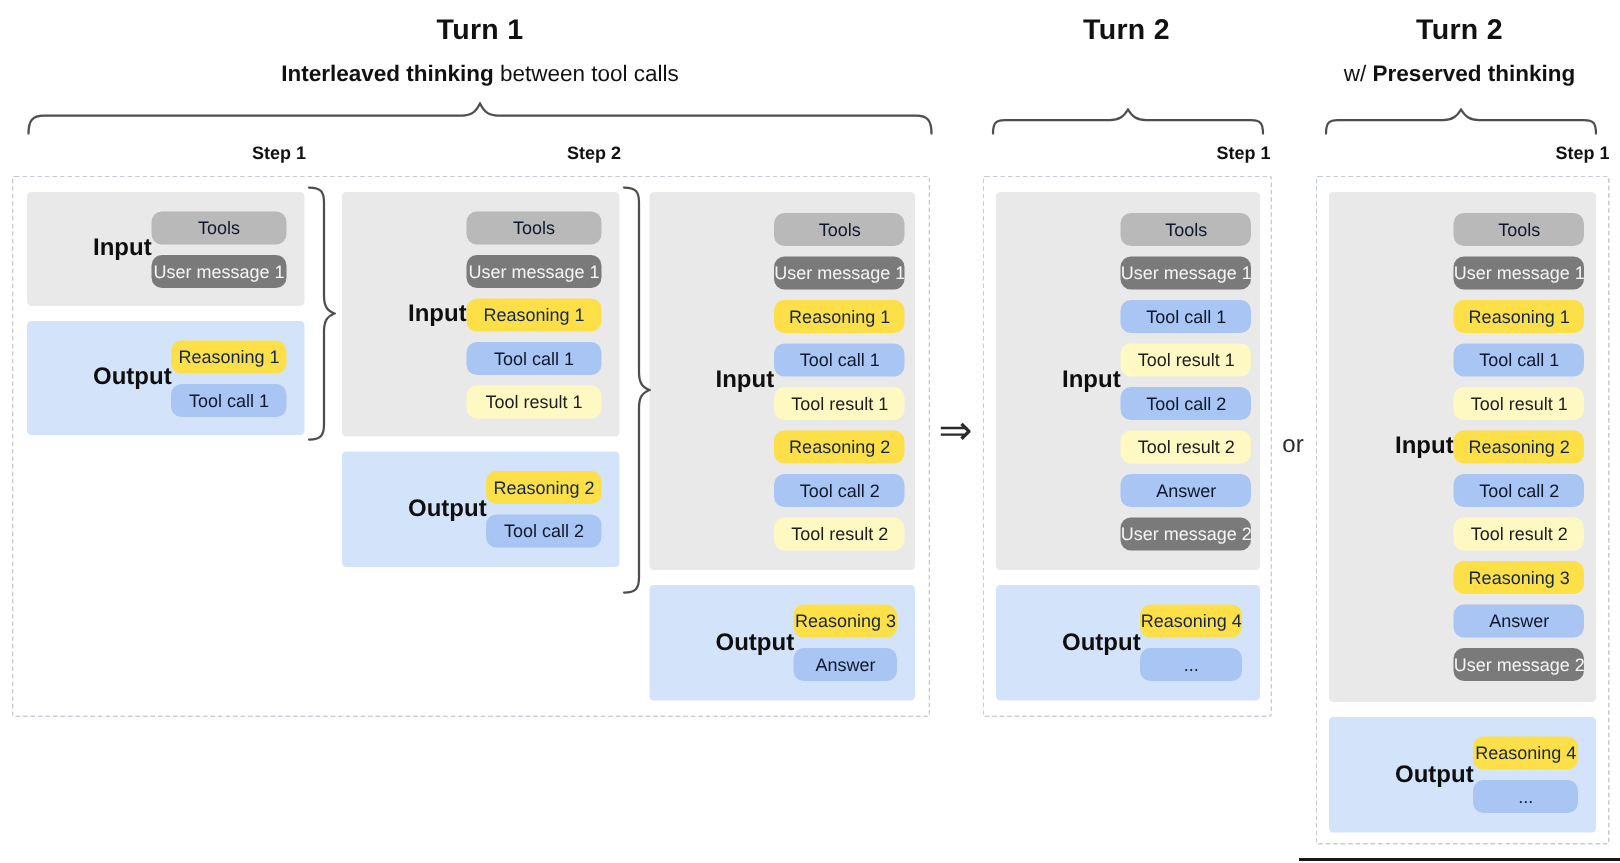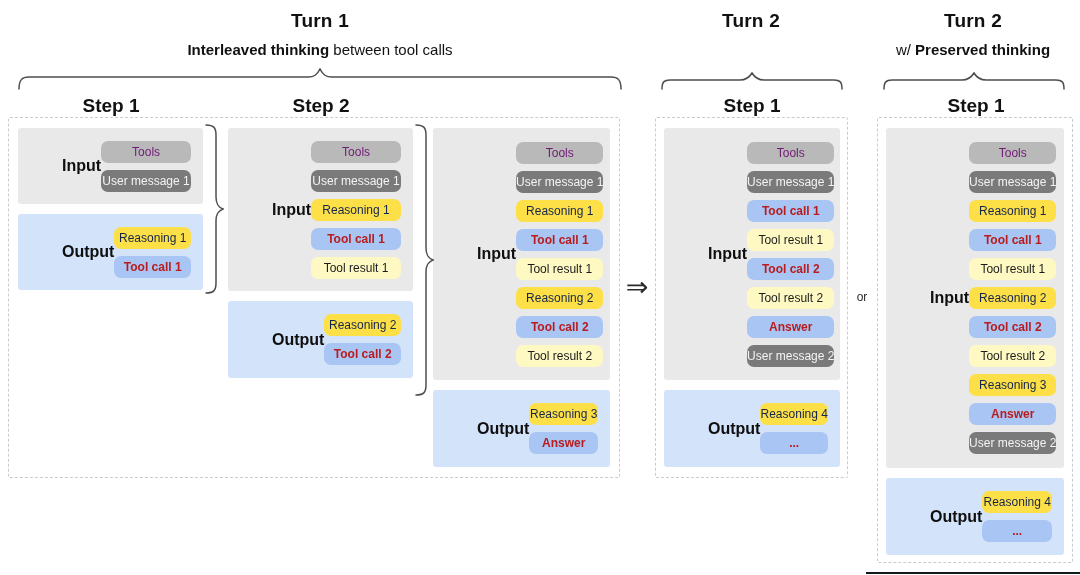--- a/index.html
+++ b/index.html
@@ -2,39 +2,39 @@
 <html><head>
 <meta charset="utf-8">
 <style>
   html,body{margin:0;padding:0;background:#ffffff;}
   .canvas{position:relative;width:1080px;height:575px;background:#ffffff;
           font-family:"Liberation Sans",sans-serif;color:#111;overflow:hidden;}
   .hgroup{position:absolute;top:10px;text-align:center;}
   .turn-title{font-size:19px;font-weight:bold;letter-spacing:.2px;}
   .turn-sub{font-size:15px;margin-top:9px;white-space:nowrap;}
   .turn-sub b{font-weight:bold;}
-  .step-label{position:absolute;top:95px;text-align:center;font-weight:bold;font-size:19px;}
+  .step-label{position:absolute;top:95px;text-align:right;font-weight:bold;font-size:12px;}
   .dashed-box{position:absolute;border:1.5px dashed #c6ccd3;border-radius:2px;box-sizing:border-box;}
   .section{position:absolute;display:flex;align-items:center;border-radius:3px;box-sizing:border-box;}
   .section.input{background:#e9e9e9;}
   .section.output{background:#d3e3fa;}
   .io-label{flex:1;text-align:center;font-weight:bold;font-size:16px;color:#0f0f0f;margin-left:44px;}
   .pills{width:112px;margin-right:12px;display:flex;flex-direction:column;gap:7px;}
   .pill{height:22px;line-height:22px;border-radius:7px;font-size:12px;text-align:center;
         overflow:hidden;white-space:nowrap;}
-  .pill.gray{background:#b9b9b9;color:#701a75;}
+  .pill.gray{background:#b9b9b9;color:#0f172a;}
   .pill.midgray{background:#fef9c3;color:#1c1c1c;}
   .pill.darkgray{background:#7a7a7a;color:#f4f4f4;}
   .pill.blue{background:#fde047;color:#14254d;}
-  .pill.lightblue{background:#a8c5f4;color:#b91c1c;font-weight:bold;}
+  .pill.lightblue{background:#a8c5f4;color:#0f172a;}
   .brace{position:absolute;}
   .brace path{fill:none;stroke:#4e4e4e;stroke-width:1.5;stroke-linecap:round;}
   .connector{position:absolute;text-align:center;color:#2b2b2b;}
   .arrow-glyph{font-size:27px;line-height:27px;}
-  .or-glyph{font-size:12px;line-height:16px;}
+  .or-glyph{font-size:16px;line-height:16px;}
   .edge-line{position:absolute;background:#17181a;}
 </style>
 </head>
 <body>
 
 <div class="canvas">
 
   <div class="hgroup" style="left:120px;width:400px;">
     <div class="turn-title">Turn 1</div>
     <div class="turn-sub"><b>Interleaved thinking</b><span> between tool calls</span></div>

